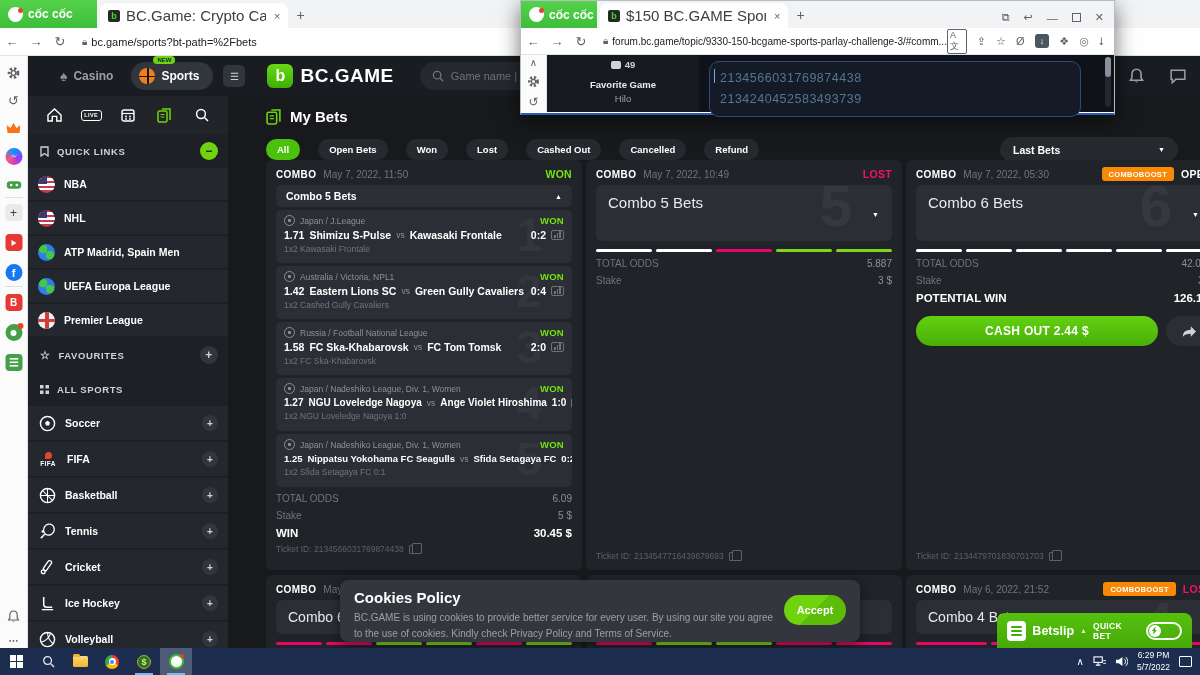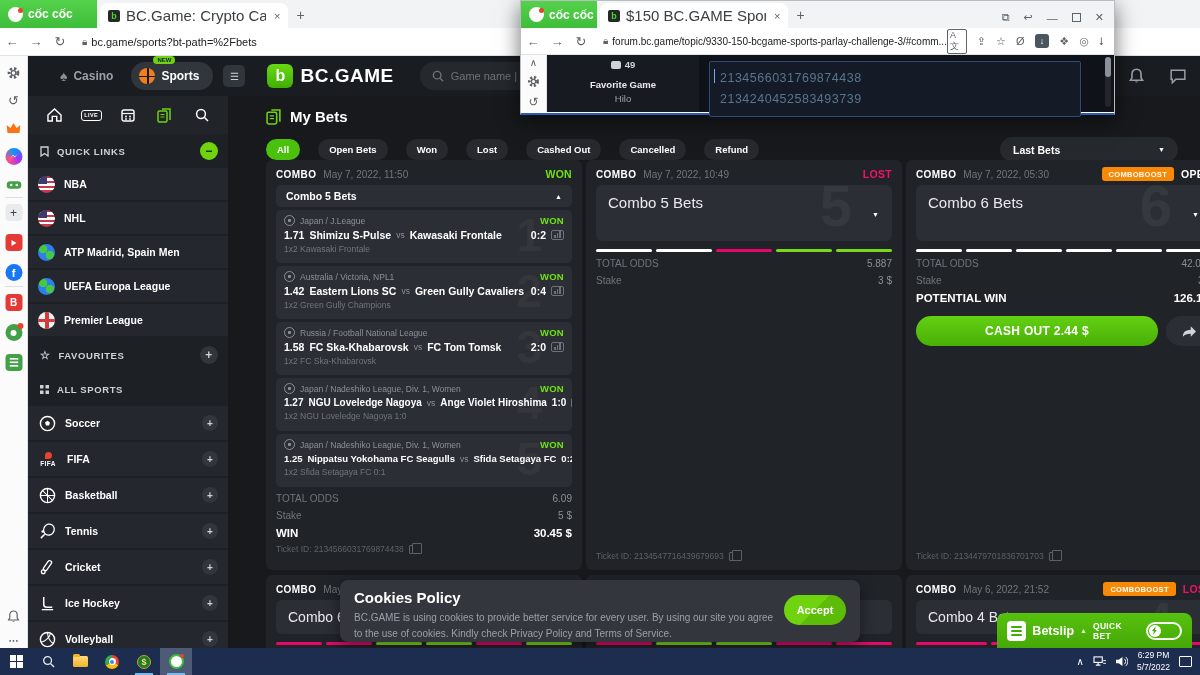--- a/index.html
+++ b/index.html
@@ -143,21 +143,21 @@
   .ab-icons{margin-left:auto;display:flex;align-items:center;gap:10px;padding-right:10px;color:#5f6368;font-size:11px}
   .dl-btn{width:16px;height:14px;background:#49565f;border-radius:3px;color:#fff;font-size:9px;display:flex;align-items:center;justify-content:center}
   .pp-content{position:absolute;left:0;top:54px;width:593px;height:57px;background:#0f1218;display:flex}
   .pp-rail{width:26px;background:#fbfbfc;border-right:1px solid #e3e3e5;display:flex;flex-direction:column;align-items:center;gap:7px;padding-top:2px;color:#5f6368;font-size:10px}
   .pp-left{width:152px;background:#171a20;display:flex;flex-direction:column;align-items:center;padding-top:4px}
   .pp-cmt{display:flex;align-items:center;gap:4px;color:#cfd3d8;font-size:9.5px;font-weight:bold}
   .bubble{width:10px;height:8px;background:#cfd3d8;border-radius:2px;position:relative}
   .bubble:after{content:"";position:absolute;left:2px;bottom:-3px;border:3px solid transparent;border-top-color:#cfd3d8}
   .pp-fav{color:#e8eaed;font-size:9.5px;font-weight:bold;margin-top:9px}
   .pp-game{color:#9aa0a8;font-size:9.5px;margin-top:3px}
-  .pp-box{position:relative;margin:6px 8px 0 10px;width:372px;height:56px;background:#141b26;border:1px solid #2e4a7a;border-radius:2px;padding:6px 10px;overflow:hidden}
+  .pp-box{position:relative;margin:6px 8px 0 10px;width:372px;height:56px;background:#141b26;border:1px solid #2e4a7a;border-radius:10px;padding:6px 10px;overflow:hidden}
   .pp-box:before{content:"";position:absolute;left:4px;top:7px;width:1px;height:14px;background:#6ea8ff}
   .ppnum{color:#557591;font-size:12.5px;letter-spacing:.5px;line-height:1.7}
   .pp-scroll{position:absolute;right:3px;top:2px;width:6px;height:50px;background:#23262b;border-radius:3px}
   .pp-thumb{width:6px;height:20px;background:#8b9199;border-radius:3px}
 
   
   .taskbar{position:absolute;left:0;top:648px;width:1200px;height:27px;background:#1d2d50;z-index:70;display:flex;align-items:center}
   .tbi{width:32px;height:27px;display:flex;align-items:center;justify-content:center;position:relative}
   .tbi.active{background:rgba(255,255,255,.22)}
   .tbi.running:after{content:"";position:absolute;bottom:0;left:7px;right:7px;height:2px;background:#76b9ed}
@@ -505,21 +505,21 @@
                 <span>Eastern Lions SC</span>
                 <span class="vs">vs</span>
                 <span>Green Gully Cavaliers</span>
                 <span class="score">0:4</span>
                 <span class="stats-ic">
                   <i style="height:3px"></i>
                   <i style="height:5px"></i>
                   <i style="height:7px"></i>
                 </span>
               </div>
-            <div class="pick">1x2 Green Gully Champions</div>
+            <div class="pick">1x2 Cashed Gully Cavaliers</div>
           </div>
           <div class="match">
             <span class="mwm">3</span>
             <div class="lrow">
                 <span class="ball-ic"></span>
                 <span>Russia / Football National League</span>
                 <span class="cstatus won" style="margin-left:auto">WON</span>
               </div>
             <div class="mrow">
                 <span>1.58</span>

